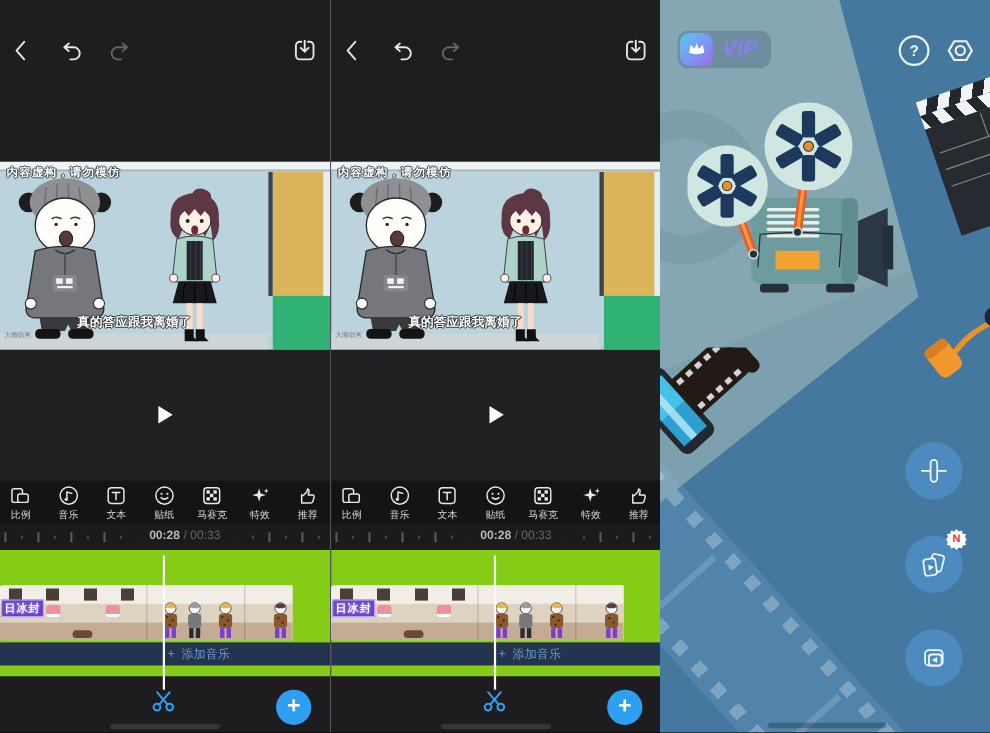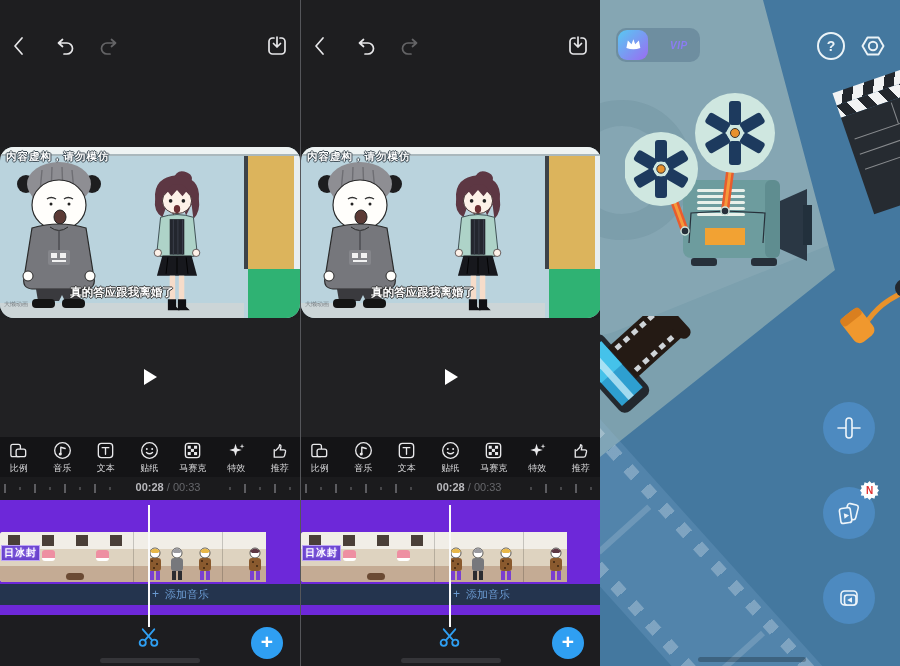--- a/index.html
+++ b/index.html
@@ -13,21 +13,21 @@
   .editor-panel + .editor-panel { border-left:1px solid #55565a; }
 
   .topbar { position:absolute; left:0; top:0; width:300px; height:147px; background:#1e1e20; }
   .tb-btn { position:absolute; top:34px; width:24px; height:24px; }
   .tb-btn svg { width:24px; height:24px; stroke:#e7e7e9; stroke-width:1.7; fill:none;
     stroke-linecap:round; stroke-linejoin:round; }
   .btn-back{ left:8px; } .btn-undo{ left:54px; } .btn-redo{ left:96px; }
   .btn-redo svg{ opacity:.35; } .btn-export{ left:265px; }
 
   .preview { position:absolute; left:0; top:147px; width:300px; height:171px;
-    background:#bad3dd; overflow:hidden;border-radius:14px; }
+    background:#bad3dd; overflow:hidden; }
   .strip-top { position:absolute; left:0; top:0; width:300px; height:9px; background:#eef3f3;
     border-bottom:2px solid #aab8bd; }
   .col-dark  { position:absolute; left:244px; top:9px;  width:4px;  height:113px; background:#3c4248; }
   .col-yellow{ position:absolute; left:248px; top:9px;  width:46px; height:113px; background:#dcb45c; }
   .col-white { position:absolute; left:294px; top:9px;  width:6px;  height:113px; background:#e8eef0; }
   .block-green{ position:absolute; left:248px; top:122px; width:52px; height:49px; background:#2fb273; }
   .floor { position:absolute; left:0; top:156px; width:244px; height:15px; background:#ccd5d7; }
   .disclaimer { position:absolute; left:6px; top:3px; font-size:10.5px; font-weight:bold;
     color:#fff; text-shadow:-1px 0 #3a4750,0 1px #3a4750,1px 0 #3a4750,0 -1px #3a4750; letter-spacing:1px;}
   .subtitle { position:absolute; left:0; top:138px; width:244px; text-align:center;
@@ -52,21 +52,21 @@
   .ruler { position:absolute; left:0; top:477px; width:300px; height:23px; background:#1b1b1d; }
   .ticks { position:absolute; left:0; top:7px; width:300px; height:9px;
     background-image:
       repeating-linear-gradient(90deg,#5c5c60 0 2px,transparent 2px 30px),
       repeating-linear-gradient(90deg,#47474a 0 2px,transparent 2px 30px);
     background-position:4px 0,19px 3px; background-size:30px 9px,30px 3px; background-repeat:repeat-x; }
   .timetext { position:absolute; left:117px; top:4px; width:102px; text-align:center;
     background:#1b1b1d; font-size:11px; }
   .t-cur{ color:#b9b9bd;font-weight:bold; } .t-sep,.t-tot{ color:#66676b; }
 
-  .timeline { position:absolute; left:0; top:500px; width:364px; height:115px; background:#6d28d9;text-align:right; }
+  .timeline { position:absolute; left:0; top:500px; width:364px; height:115px; background:#84cc16;text-align:right; }
   .thumbstrip { position:absolute; left:0; top:32px; width:266px; height:50px;
     background:#e9e2d6; border-radius:3px 0 0 3px; overflow:hidden; }
   .th-wall { position:absolute; left:0; top:0; width:266px; height:17px; background:#f1eee7; }
   .th-frames { position:absolute; left:8px; top:3px; width:130px; height:11px;
     background:repeating-linear-gradient(90deg,#4a3f38 0 12px,transparent 12px 34px); }
   .th-couch { position:absolute; left:0; top:17px; width:266px; height:17px; background:#ded3c0; }
   .th-floor { position:absolute; left:0; top:34px; width:266px; height:16px; background:#c4ab94; }
   .th-cake { position:absolute; top:18px; width:13px; height:11px; background:#ee8fa2;
     border-radius:3px; border-bottom:3px solid #fff; }
   .th-dog { position:absolute; left:66px; top:41px; width:18px; height:7px; background:#6b4a33; border-radius:4px; }
@@ -101,21 +101,21 @@
   .filmstrip .holes { position:absolute; left:0; width:560px; height:12px;
     background:repeating-linear-gradient(90deg,rgba(255,255,255,.26) 0 11px,transparent 11px 26px); }
   .holes.top{ top:6px; } .holes.bot{ bottom:6px; }
   .filmstrip .fdiv { position:absolute; top:22px; width:6px; height:68px; background:rgba(255,255,255,.16); }
 
   .vip { position:absolute; left:16px; top:28px; display:flex; align-items:center;
     background:rgba(42,72,102,.25); border-radius:10px; padding:2px 12px 2px 2px; }
   .vip-ic { width:30px; height:30px; border-radius:9px;
     background:linear-gradient(135deg,#58c9f2,#9a6cf2); display:flex; align-items:center; justify-content:center; }
   .vip-ic svg{ width:22px; height:22px; }
-  .vip-txt { margin-left:22px; font-size:10px; font-weight:800; font-style:italic; color:#8b7cf3;
+  .vip-txt { margin-left:9px; font-size:19px; font-weight:800; font-style:italic; color:#8b7cf3;
     letter-spacing:.5px; }
   .help-btn { position:absolute; left:217px; top:32px; width:28px; height:28px; border-radius:50%;
     border:2px solid #ebf3f7; color:#ebf3f7; font-size:14px; font-weight:bold;
     text-align:center; line-height:24px; }
   .settings-btn { position:absolute; left:258px; top:31px; width:30px; height:30px; }
   .settings-btn svg{ width:30px; height:30px; stroke:#ebf3f7; stroke-width:1.9; fill:none; stroke-linejoin:round; }
 
   .projector { position:absolute; left:25px; top:93px; width:230px; height:185px; }
   .clapper { position:absolute; left:244px; top:84px; width:110px; height:130px;
     transform:rotate(-19deg); transform-origin:20% 30%; }

